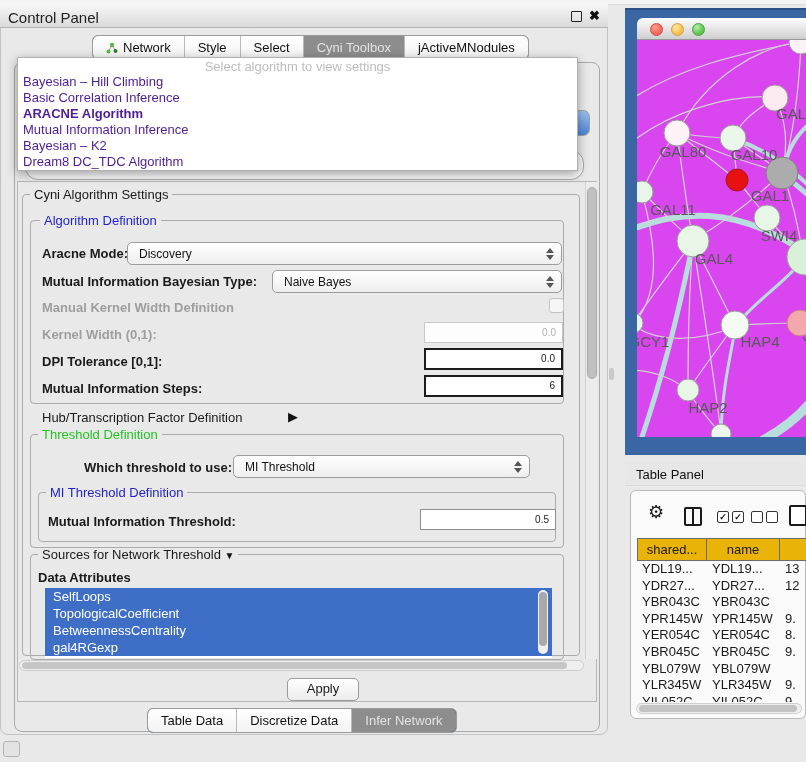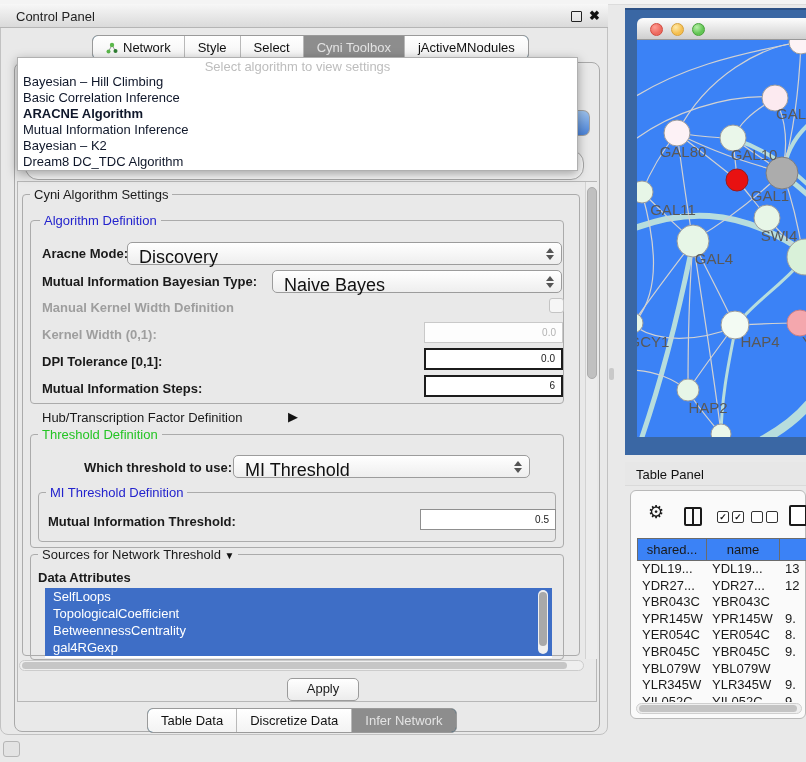--- a/index.html
+++ b/index.html
@@ -6,21 +6,21 @@
   #app{position:relative;width:806px;height:762px;background:#e9e9e9;overflow:hidden;
        font-family:"Liberation Sans",sans-serif;color:#1a1a1a;}
   .abs{position:absolute;}
 
   
   #top-strip{left:0;top:0;width:806px;height:4px;background:#f4f4f4;border-bottom:1px solid #dcdcdc;}
   #left-panel{left:0;top:4px;width:608px;height:731px;background:#e9e9e9;border:1px solid #c2c2c2;
               border-radius:0 0 8px 8px;box-sizing:border-box;}
   #titlebar{left:0;top:4px;width:608px;height:24px;background:linear-gradient(#f7f7f7,#dadada);
             border-bottom:1px solid #b5b5b5;box-sizing:border-box;}
-  #titlebar .t{position:absolute;left:16px;top:5px;font-size:13px;color:#222;}
+  #titlebar .t{position:absolute;left:8px;top:5px;font-size:15px;color:#222;}
   .win-restore{position:absolute;right:26px;top:7px;width:9px;height:9px;border:1.6px solid #222;border-radius:1px;}
   .win-close{position:absolute;right:8px;top:4px;font-size:13px;font-weight:bold;color:#111;}
 
   
   .segbar{position:absolute;display:flex;height:23px;border:1px solid #9a9a9a;border-radius:6px;
           overflow:hidden;background:#0c4a6e;font-size:13px;}
   .seg-item{display:flex;align-items:center;padding:0 13px;border-left:1px solid #b9b9b9;
             background:linear-gradient(#ffffff,#f3f3f3);color:#111;white-space:nowrap;}
   .seg-item:first-child{border-left:none;}
   .seg-item.selected{background:#8d8d8d;color:#e3e3e3;}
@@ -34,40 +34,40 @@
   .bigcombo{position:absolute;border:1px solid #a6a6a6;border-radius:13px;background:#f6f6f6;
             font-size:13px;color:#b5b5b5;}
   .bigcombo .val{position:absolute;left:17px;top:5px;}
   .combo-frag{position:absolute;left:576px;top:110px;width:13px;height:24px;border:1px solid #9f9f9f;border-left:none;
               border-radius:0 7px 7px 0;background:linear-gradient(#9cc1ec,#4a82d8);}
 
   
   #algo-popup{left:17px;top:57px;width:561px;height:114px;background:#fff;border:1px solid #b0b0b0;
               box-shadow:0 3px 10px rgba(0,0,0,.35);font-size:13px;box-sizing:border-box;z-index:5;}
   #algo-popup .ph{height:16px;line-height:17px;text-align:center;color:#bdbdbd;}
-  .popup-item{height:16px;line-height:16px;padding-left:5px;color:#0f172a;}
+  .popup-item{height:16px;line-height:16px;padding-left:5px;color:#4c1d95;}
   .popup-item.bold{font-weight:bold;}
 
   
   #scroll-pane{left:17px;top:181px;width:580px;height:521px;border:1px solid #b7b7b7;background:#e9e9e9;box-sizing:border-box;}
   .vscroll{position:absolute;left:585px;top:182px;width:11px;height:477px;background:#ececec;border-left:1px solid #d2d2d2;}
   .vscroll .thumb{position:absolute;left:1px;top:5px;width:8px;height:190px;border-radius:5px;background:#c0c0c0;border:1px solid #ababab;}
   .hscroll{position:absolute;left:19px;top:660px;width:565px;height:11px;background:#efefef;border:1px solid #cccccc;border-radius:6px;box-sizing:border-box;}
   .hscroll .thumb{position:absolute;left:2px;top:1px;width:545px;height:7px;border-radius:4px;background:#c6c6c6;}
 
   
   .grp{position:absolute;border:1px solid #ababab;border-radius:4px;}
   .grp-title{position:absolute;font-size:13px;line-height:13px;background:#e9e9e9;padding:0 4px;white-space:nowrap;}
   .blue{color:#2323cd;} .green{color:#24c424;}
   .lbl{position:absolute;font-size:13px;font-weight:bold;color:#1a1a1a;white-space:nowrap;}
   .lbl.dis{color:#9e9e9e;}
   .plain{font-weight:normal;}
 
   .combo{position:absolute;height:23px;border:1px solid #9c9c9c;border-radius:5px;
-         background:linear-gradient(#ffffff,#eeeeee);font-size:18px;box-sizing:border-box;padding-left:44px;}
+         background:linear-gradient(#ffffff,#eeeeee);font-size:12px;box-sizing:border-box;padding-left:44px;}
   .combo .val{position:absolute;left:11px;top:4px;color:#111;}
   .stepper{position:absolute;right:7px;top:5px;display:flex;flex-direction:column;align-items:center;}
   .tri-up{width:0;height:0;border-left:4px solid transparent;border-right:4px solid transparent;border-bottom:5px solid #555;margin-bottom:2px;}
   .tri-down{width:0;height:0;border-left:4px solid transparent;border-right:4px solid transparent;border-top:5px solid #555;}
 
   .tf{position:absolute;background:#fff;border:1px solid #bbbbbb;font-size:10px;text-align:right;
       padding-right:6px;box-sizing:border-box;height:21px;line-height:19px;}
   .tf.strong{border:2px solid #1c1c1c;height:22px;line-height:18px;}
   .tf.dis{color:#b3b3b3;border-color:#c9c9c9;background:#fdfdfd;}
   .cb{position:absolute;width:13px;height:13px;border:1px solid #c4c4c4;border-radius:3px;background:#f6f6f6;}
@@ -88,38 +88,38 @@
 
   
   #net-frame{left:625px;top:8px;width:181px;height:447px;background:#3a67a4;border-top:2px solid #2d5185;box-sizing:border-box;}
   #net-window{left:637px;top:18px;width:169px;height:419px;}
   #net-titlebar{position:absolute;left:0;top:0;width:169px;height:22px;border-radius:6px 0 0 0;
                 background:linear-gradient(#fdfdfd,#cfcfcf);border-bottom:1px solid #999;box-sizing:border-box;}
   .tl{position:absolute;top:5px;width:13px;height:13px;border-radius:50%;box-sizing:border-box;}
   .tl.red{left:13px;background:radial-gradient(circle at 35% 30%,#ff9d94,#ed6a5f 60%);border:1px solid #d2493e;}
   .tl.yellow{left:34px;background:radial-gradient(circle at 35% 30%,#ffe9a8,#f5bf4f 60%);border:1px solid #d6a03a;}
   .tl.green{left:55px;background:radial-gradient(circle at 35% 30%,#b8f0a8,#62c554 60%);border:1px solid #47a139;}
-  #net-canvas{position:absolute;left:0;top:22px;width:169px;height:397px;background:#3b82f6;overflow:hidden;}
+  #net-canvas{position:absolute;left:0;top:22px;width:169px;height:397px;background:#d946ef;overflow:hidden;}
 
   
   #table-header-bar{left:625px;top:462px;width:181px;height:24px;background:#e7e7e7;border-bottom:1px solid #dadada;box-sizing:border-box;}
   #table-header-bar .t{position:absolute;left:11px;top:5px;font-size:13px;color:#111;}
   #table-body-panel{left:630px;top:490px;width:176px;height:229px;background:#fafafa;border:1px solid #b9b9b9;
                     border-radius:6px;box-sizing:border-box;}
   .gear{position:absolute;left:648px;top:503px;font-size:18px;color:#1c1c1c;line-height:18px;}
   .colicon{position:absolute;left:684px;top:507px;width:14px;height:15px;border:2px solid #1a1a1a;border-radius:2px;}
   .colicon:after{content:"";position:absolute;left:6px;top:0;width:2px;height:15px;background:#1a1a1a;}
   .cbp{position:absolute;display:flex;gap:3px;}
   .cbp .box{width:10px;height:10px;border:1.5px solid #333;border-radius:2px;font-size:9px;line-height:10px;
             text-align:center;font-weight:bold;color:#111;background:#fff;}
   .docicon{position:absolute;left:789px;top:505px;width:14px;height:17px;border:2px solid #1a1a1a;border-radius:2px;background:#fff;}
 
   #node-table{position:absolute;left:637px;top:538px;width:169px;height:164px;overflow:hidden;}
   #node-table .hrow{display:flex;height:23px;}
-  .hcell{background:#3b82f6;border:1px solid #6b6b6b;border-left:none;box-sizing:border-box;font-size:13px;
+  .hcell{background:#eab308;border:1px solid #6b6b6b;border-left:none;box-sizing:border-box;font-size:13px;
          text-align:center;line-height:21px;flex:none;}
   .hcell:first-child{border-left:1px solid #6b6b6b;}
   .trow{display:flex;height:16.6px;font-size:13px;}
   .tcell{flex:none;line-height:16.6px;padding-left:5px;box-sizing:border-box;white-space:nowrap;overflow:hidden;}
   #table-hscroll{left:636px;top:703px;width:166px;height:11px;background:#efefef;border:1px solid #cfcfcf;border-radius:6px;box-sizing:border-box;}
   #table-hscroll .thumb{position:absolute;left:2px;top:1px;width:158px;height:7px;background:#c4c4c4;border-radius:4px;}
 
   #divider-handle{left:609px;top:368px;width:5px;height:12px;background:#c9c9c9;border-radius:2px;}
 </style>
 </head>

